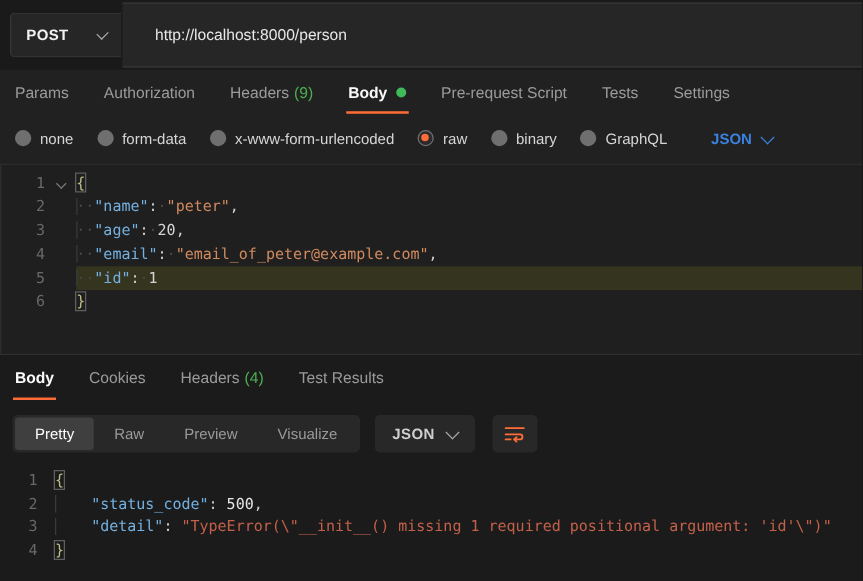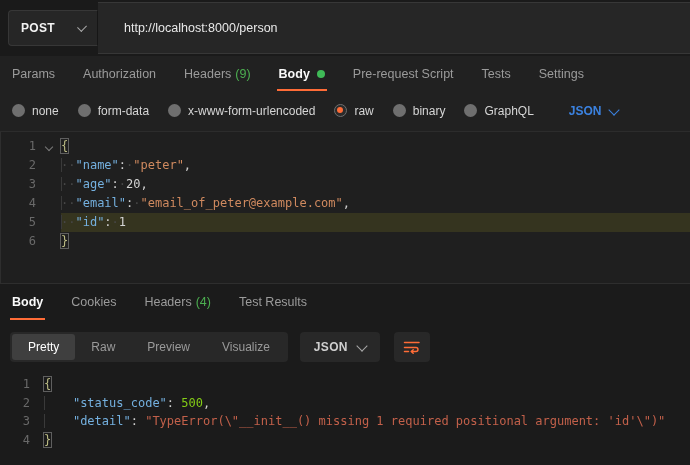--- a/index.html
+++ b/index.html
@@ -43,21 +43,21 @@
   .code-row{display:flex;height:19px;line-height:19px;white-space:pre;}
   .gut{width:36px;text-align:right;color:#696969;flex:none;}
   .fold{width:25px;flex:none;text-align:center;}
   .fold .chev.small{margin-top:7px;}
   .code-content{flex:1;white-space:pre;}
   .code-row.hl .code-content{background:#35341f;}
   .tk-key{color:#74b0df;}
   .tk-pun{color:#cfcfcf;}
   .tk-str{color:#d08a5f;}
   .tk-str2{color:#c2604a;}
-  .tk-num{color:#84cc16;}
+  .tk-num{color:#e5e5e5;}
   .tk-numw{color:#d4d4d4;}
   .tk-brace{color:#bdbd85;outline:1px solid #5f5f5f;}
   .tk-ws{color:#474747;}
   .tk-sp{color:transparent;}
   .tk-g{box-shadow:inset 1px 0 0 #3a3a3a;}
 
   
   .resp{background:#1b1b1b;height:182px;}
   .resp-tabs{display:flex;align-items:stretch;height:36px;padding:0 10px;}
   .resp-editor{background:#1b1b1b;padding-top:13px;}

